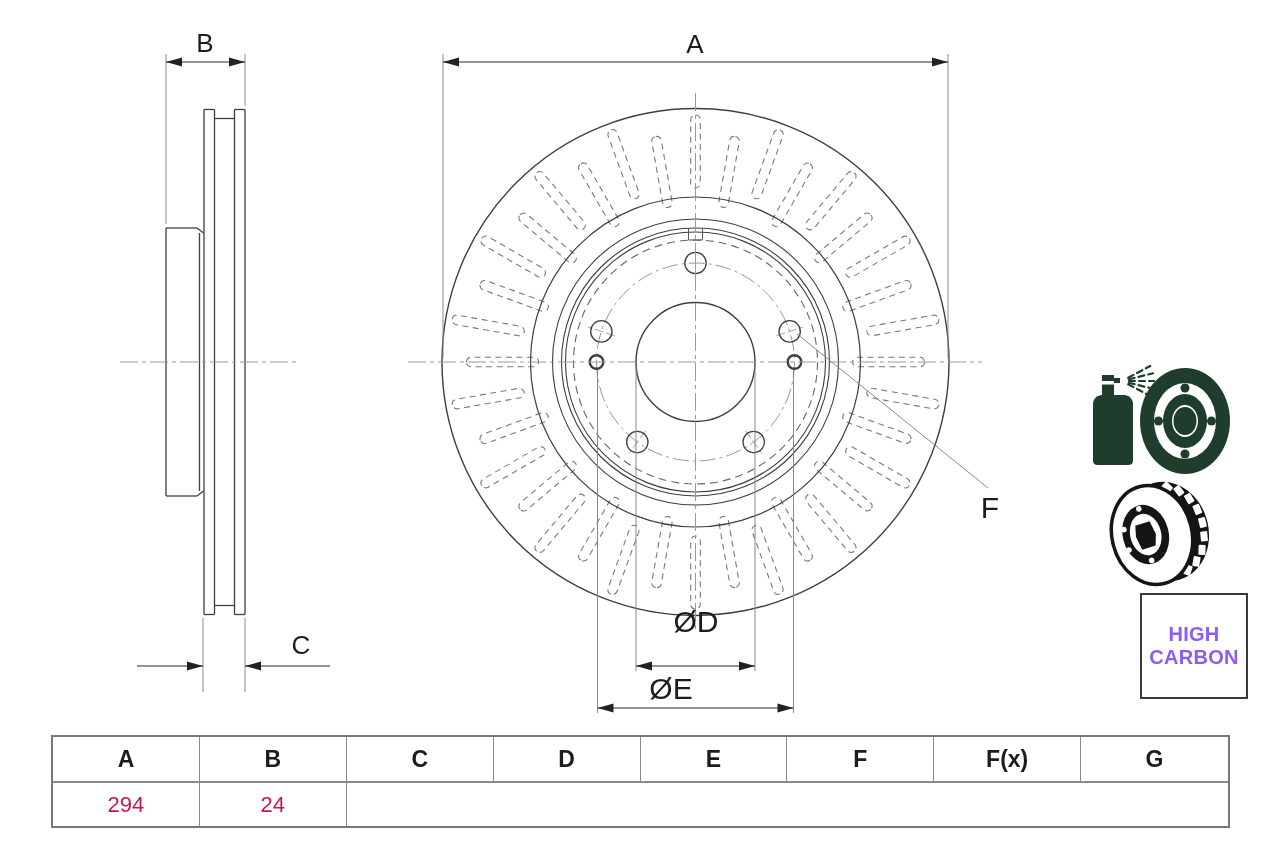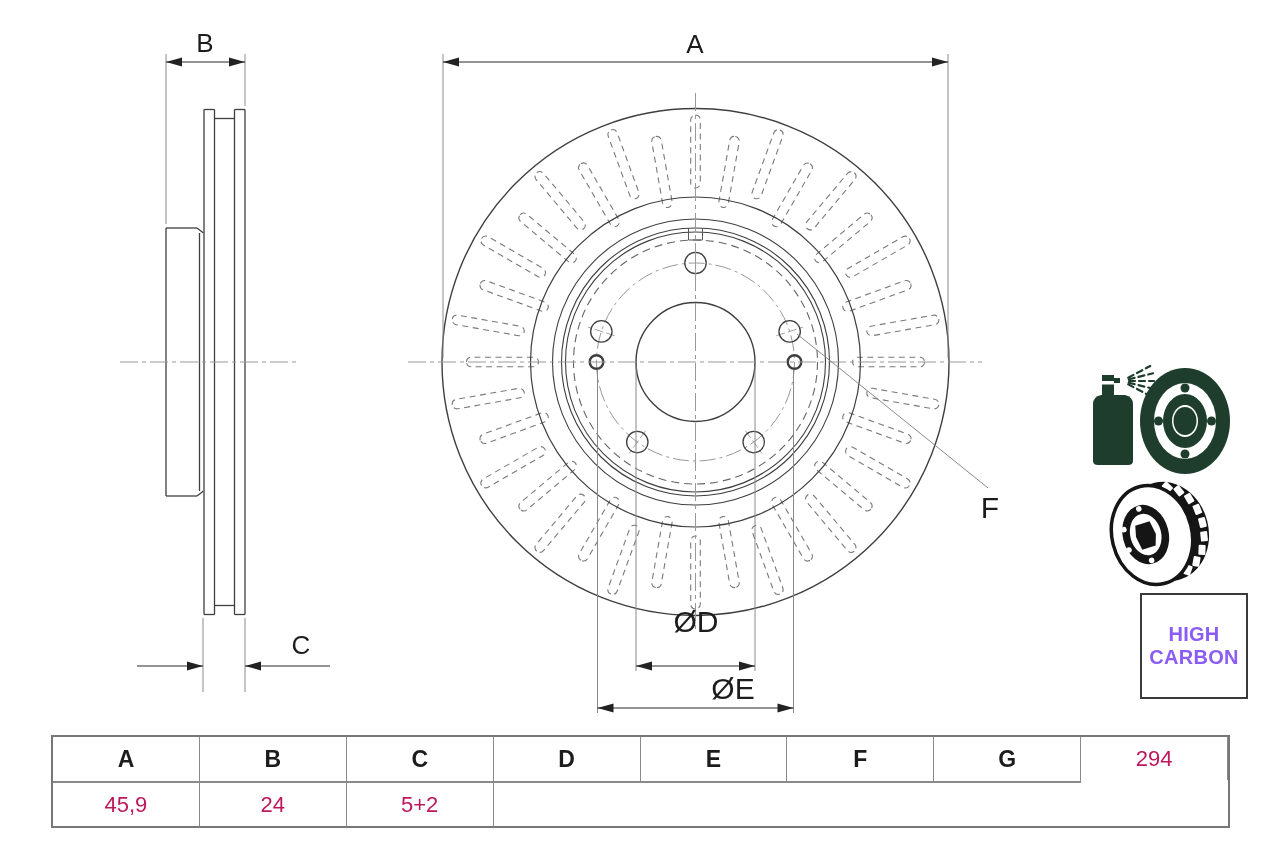--- a/index.html
+++ b/index.html
@@ -218,36 +218,35 @@
     <circle cx="-6.5" cy="24.5" r="2.8" fill="#ffffff"></circle>
     <circle cx="-26" cy="-12" r="2.8" fill="#ffffff"></circle>
     <circle cx="-26" cy="9" r="2.8" fill="#ffffff"></circle>
   </g>
 </svg>
 
 <div class="dim-label" style="left:695px;top:44px;">A</div>
 <div class="dim-label" style="left:205px;top:43px;">B</div>
 <div class="dim-label" style="left:301px;top:645px;">C</div>
 <div class="dim-label big" style="left:696px;top:622px;">ØD</div>
-<div class="dim-label big" style="left:733px;top:689px;">ØE</div>
+<div class="dim-label big" style="left:671px;top:689px;">ØE</div>
 <div class="dim-label big" style="left:990px;top:508px;">F</div>
 
 <div id="high-carbon-badge">
   <span>HIGH</span>
   <span>CARBON</span>
 </div>
 
 <div id="spec-table">
       <div class="th">A</div>
       <div class="th">B</div>
       <div class="th">C</div>
       <div class="th">D</div>
       <div class="th">E</div>
       <div class="th">F</div>
+      <div class="th">F(x)</div>
       <div class="th">G</div>
       <div class="td">294</div>
-      <div class="td">45,9</div>
       <div class="td">24</div>
-      <div class="td">5+2</div>
       <div class="td"></div>
     </div>
 
 </div>
 
 </body></html>

